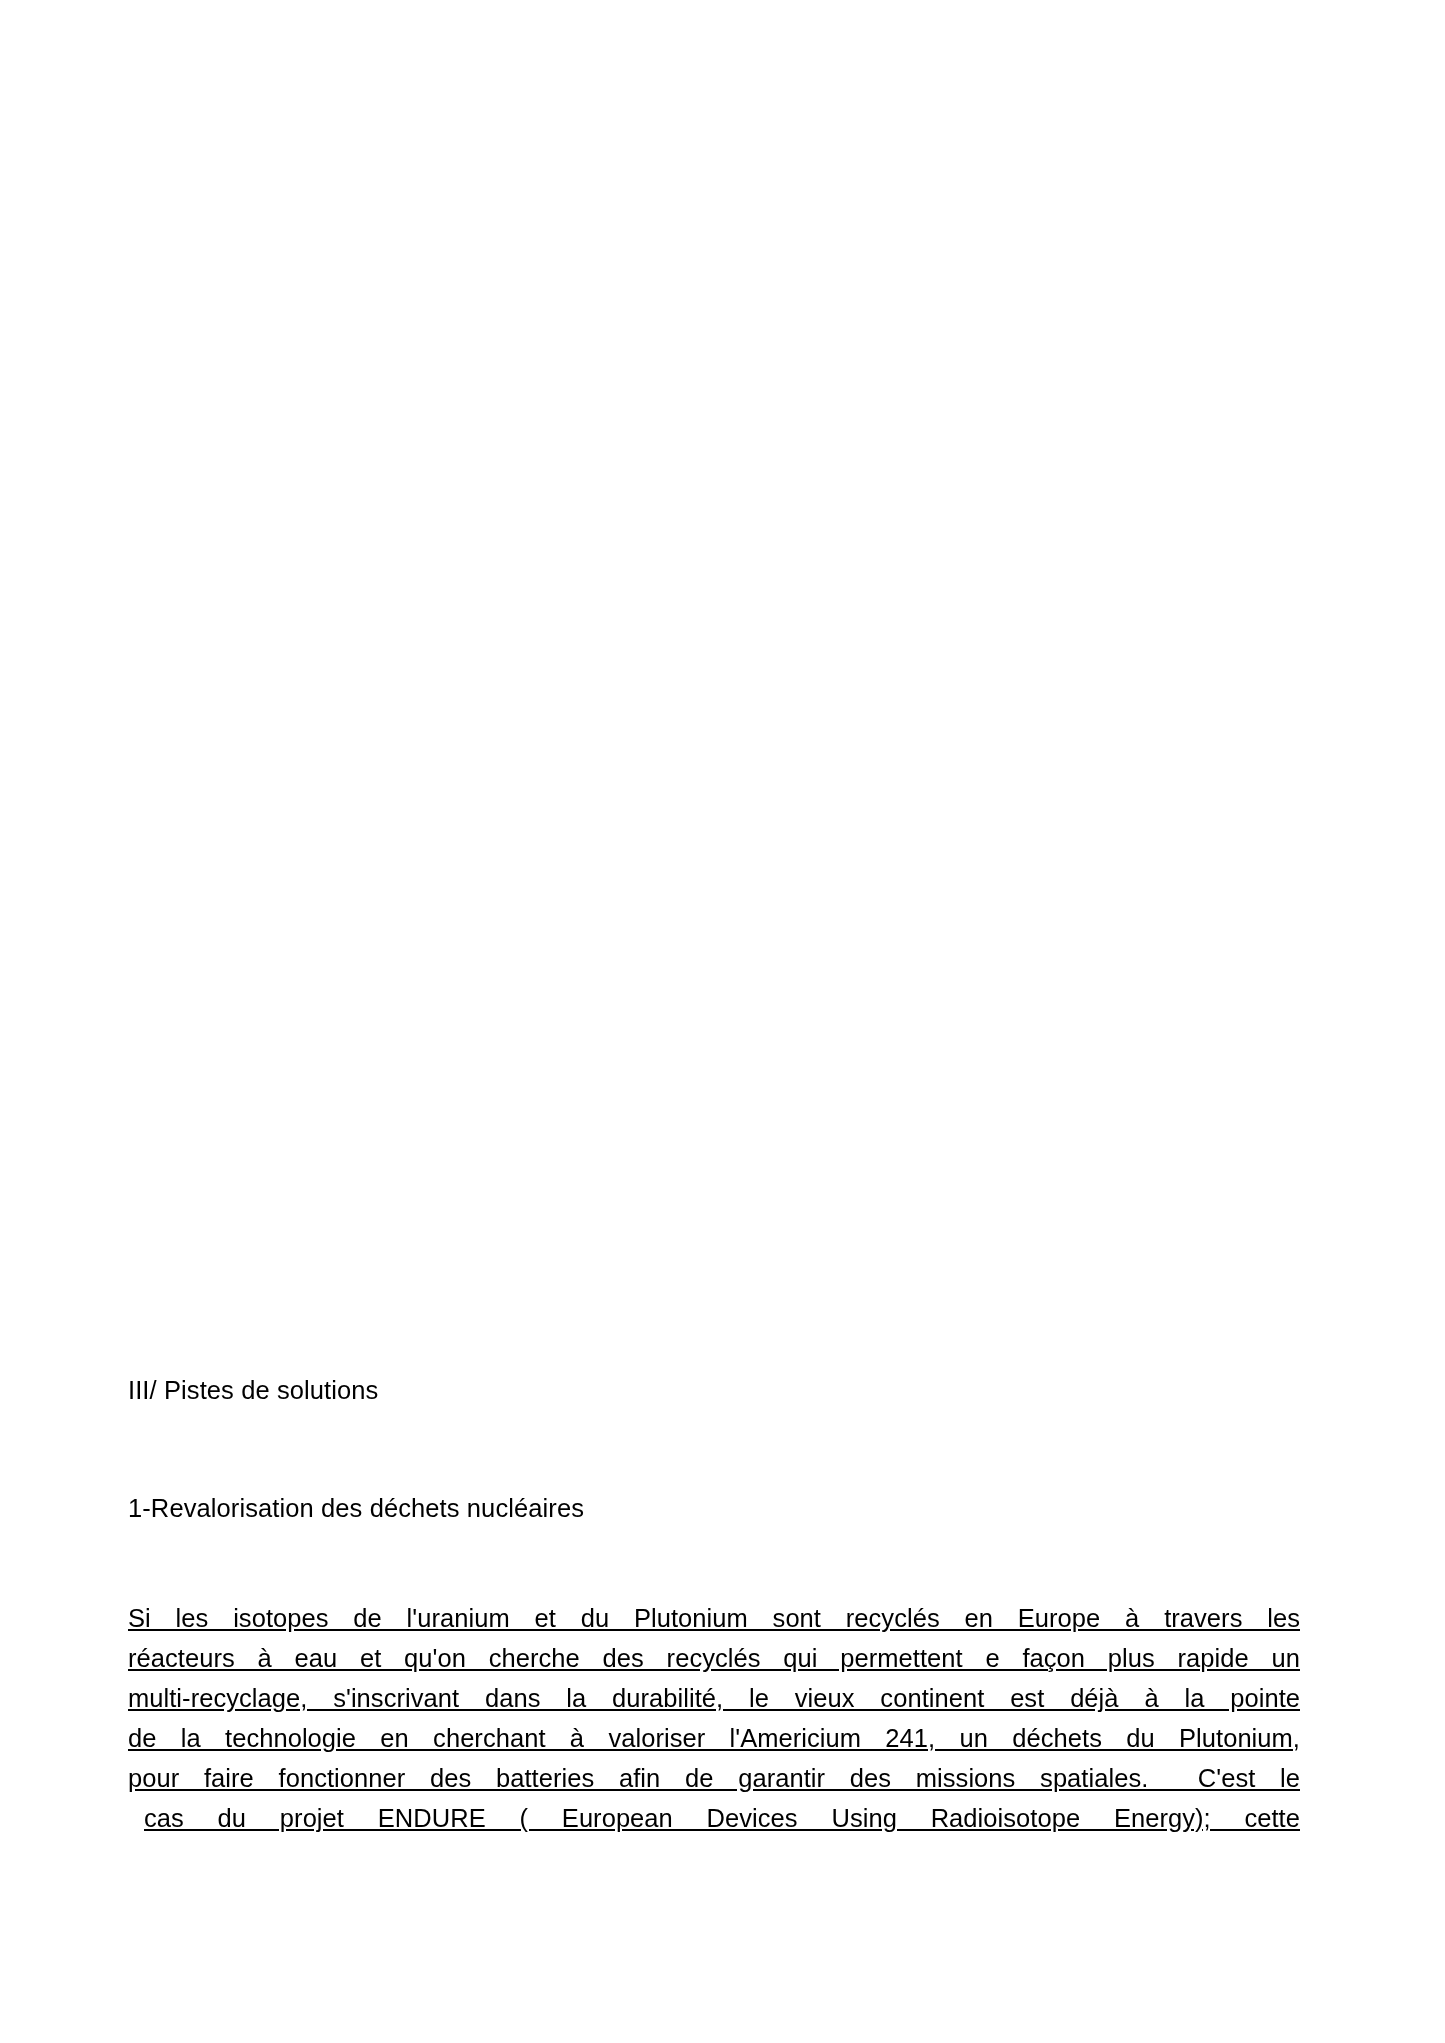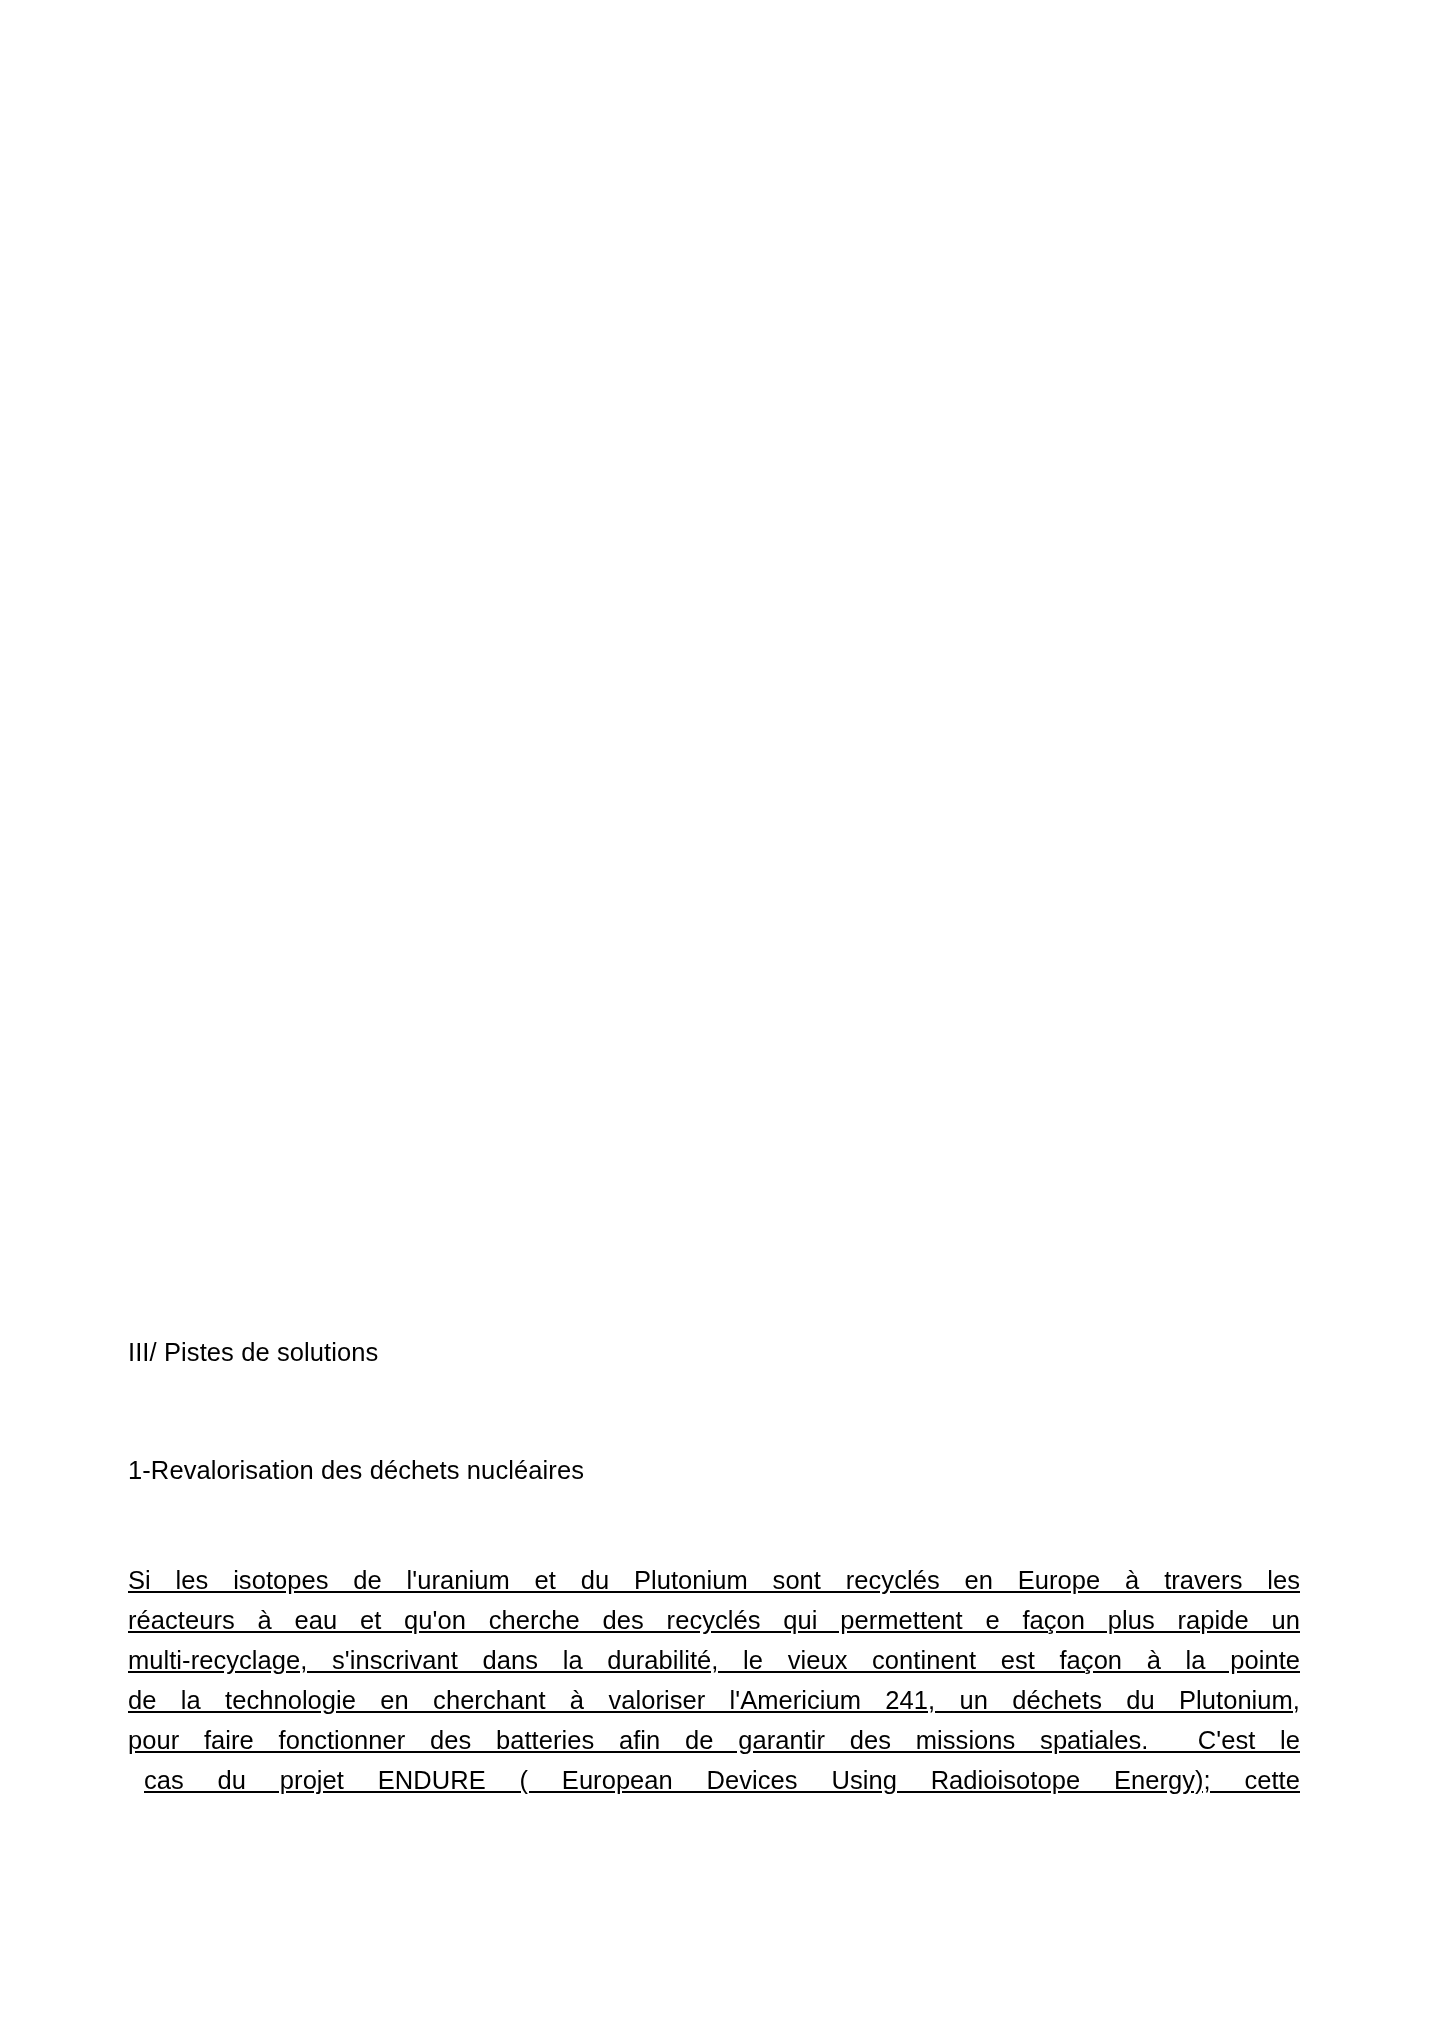--- a/index.html
+++ b/index.html
@@ -22,21 +22,21 @@
 
   
   .blank-top {
     height: 1374px;
     width: 100%;
   }
 
   .content {
     position: absolute;
     left: 128px;
-    top: 1336px;
+    top: 1374px;
     width: 1172px;
   }
 
   .section-heading {
     font-size: 25.5px;
     line-height: 32px;
     font-weight: normal;
     letter-spacing: 0.1px;
     margin: 0;
     text-align: left;
@@ -92,21 +92,21 @@
 
     <div class="heading-gap-1"></div>
 
     <p class="section-heading">1-Revalorisation des déchets nucléaires</p>
 
     <div class="heading-gap-2"></div>
 
     <div class="body-paragraph">
       <span class="line justify">Si les isotopes de l'uranium et du Plutonium sont recyclés en Europe à travers les</span>
       <span class="line justify">réacteurs à eau et qu'on cherche des recyclés qui permettent e façon plus rapide un</span>
-      <span class="line justify">multi-recyclage, s'inscrivant dans la durabilité, le vieux continent est façon à la pointe</span>
+      <span class="line justify">multi-recyclage, s'inscrivant dans la durabilité, le vieux continent est déjà à la pointe</span>
       <span class="line justify">de la technologie en cherchant à valoriser l'Americium 241, un déchets du Plutonium,</span>
       <span class="line justify">pour faire fonctionner des batteries afin de garantir des missions spatiales.  C'est le</span>
       <span class="line last">cas du projet ENDURE ( European Devices Using Radioisotope Energy); cette</span>
     </div>
 
   </div>
 
 </div>
 
 </body></html>

